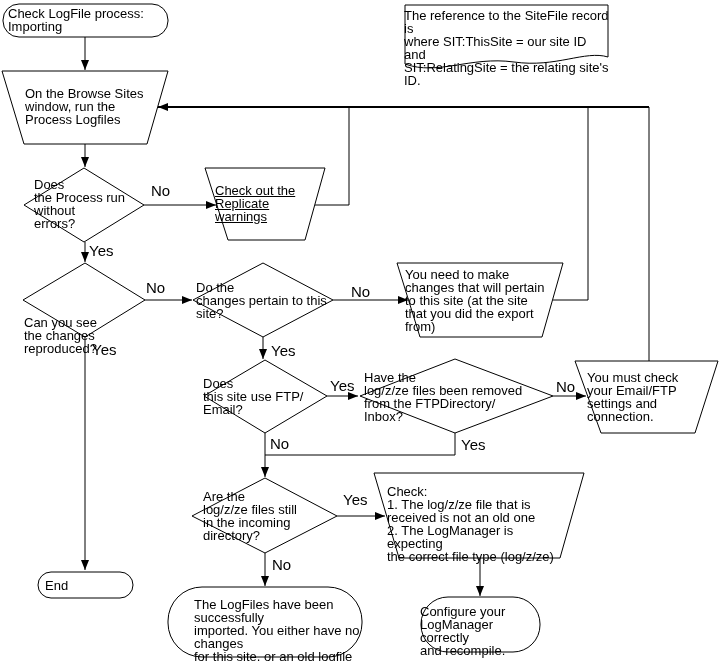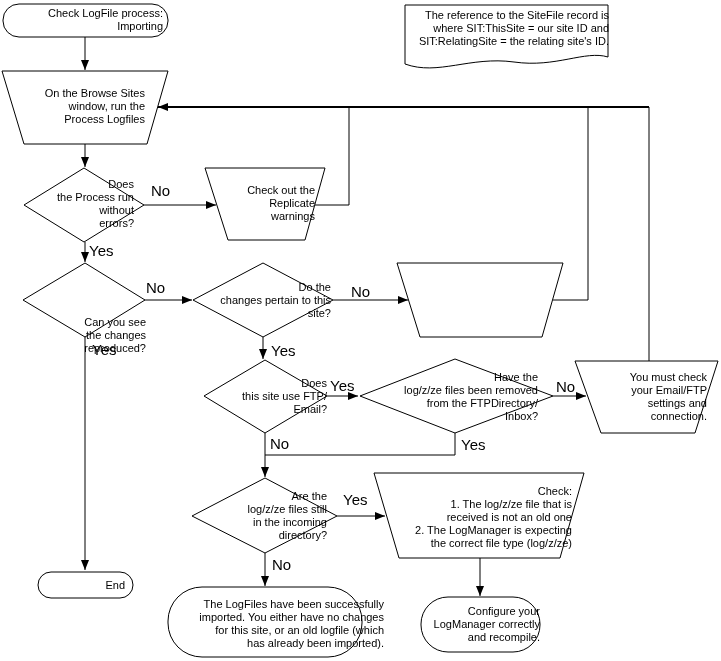--- a/index.html
+++ b/index.html
@@ -10,22 +10,22 @@
     font-family:"Liberation Sans", sans-serif;
     color:#000000;
     overflow:hidden;
   }
   .stage svg{position:absolute;left:0;top:0;}
   .shape{fill:#ffffff;stroke:#000000;stroke-width:1;}
   .conn{fill:none;stroke:#000000;stroke-width:1;}
   .conn.thick{stroke-width:2;}
   .node-text{
     position:absolute;
-    font-size:11px;line-height:13px;
-    text-align:right;
+    font-size:13px;line-height:13px;
+    text-align:left;
     white-space:pre-line;
   }
   .edge-label{
     position:absolute;
     font-size:15px;line-height:13px;
     white-space:nowrap;
   }
 </style>
 </head>
 <body>
@@ -82,29 +82,34 @@
   <div class="node-text" style="left:25px;top:87px;width:120px;">On the Browse Sites
 window, run the
 Process Logfiles</div>
   <div class="node-text" style="left:404px;top:9px;width:205px;">The reference to the SiteFile record is
 where SIT:ThisSite = our site ID and
 SIT:RelatingSite = the relating site's ID.</div>
   <div class="node-text" style="left:34px;top:178px;width:100px;">Does
 the Process run
 without
 errors?</div>
-  <div class="node-text" style="left:215px;top:184px;width:100px;">Check out the
+  <div class="node-text" style="left:215px;top:184px;width:100px;text-decoration:underline;">Check out the
 Replicate
 warnings</div>
   <div class="node-text" style="left:24px;top:280px;width:122px;margin-top:36px;">Can you see
 the changes
 reproduced?</div>
   <div class="node-text" style="left:196px;top:281px;width:135px;">Do the
 changes pertain to this
 site?</div>
+  <div class="node-text" style="left:405px;top:268px;width:150px;">You need to make
+changes that will pertain
+to this site (at the site
+that you did the export
+from)</div>
   <div class="node-text" style="left:203px;top:377px;width:124px;">Does
 this site use FTP/
 Email?</div>
   <div class="node-text" style="left:364px;top:371px;width:174px;">Have the
 log/z/ze files been removed
 from the FTPDirectory/
 Inbox?</div>
   <div class="node-text" style="left:203px;top:490px;width:124px;">Are the
 log/z/ze files still
 in the incoming

